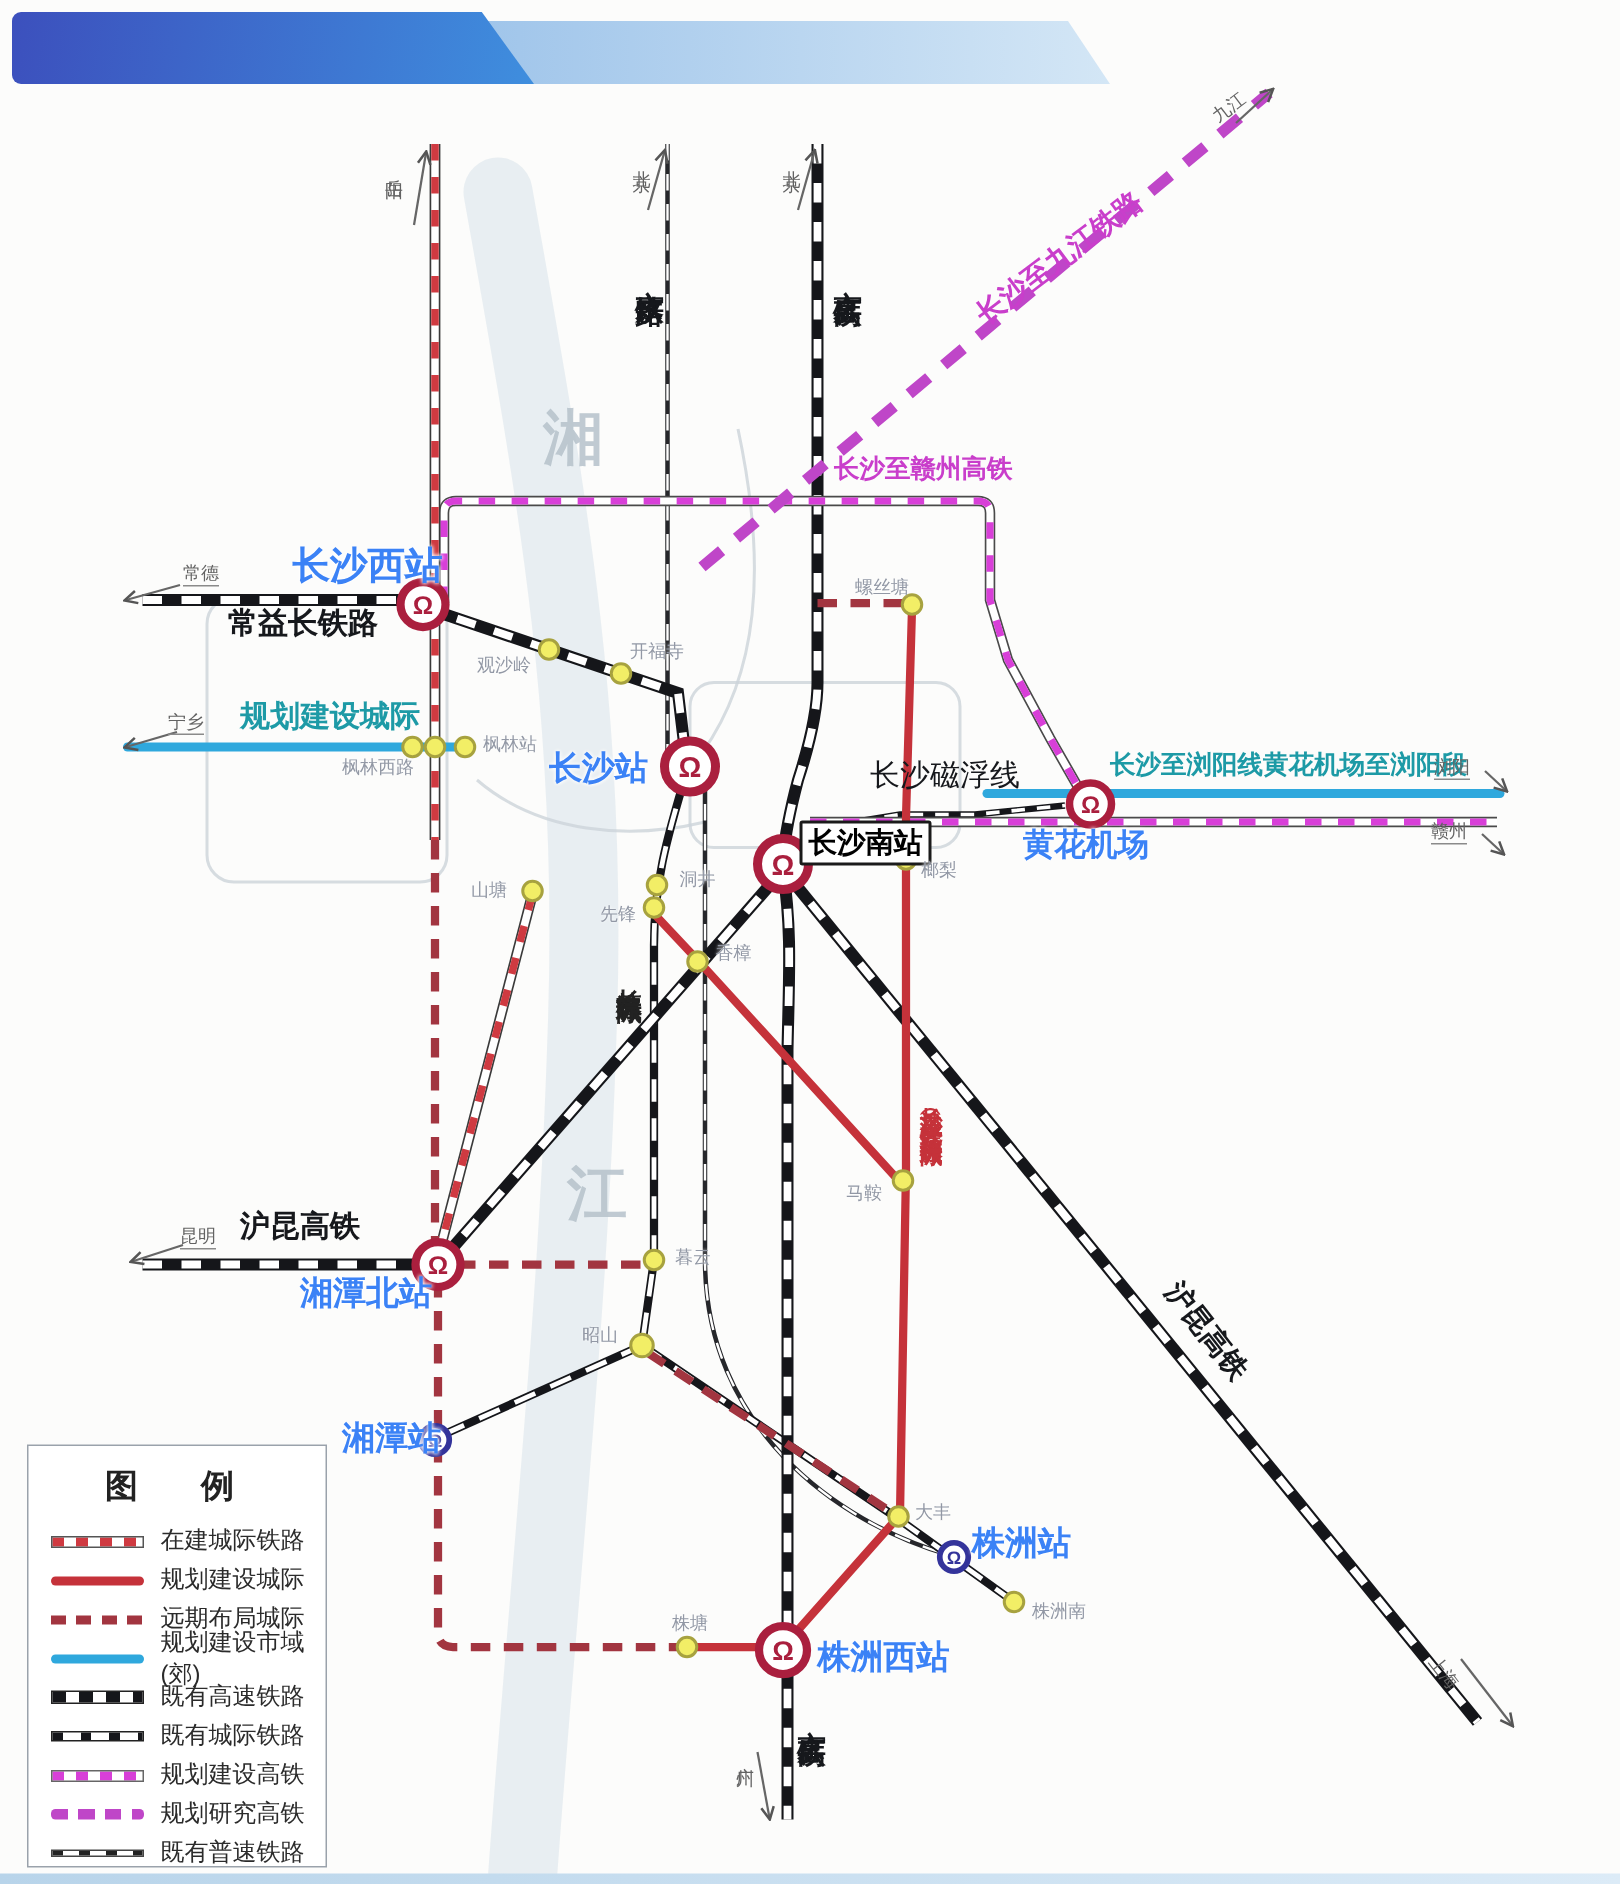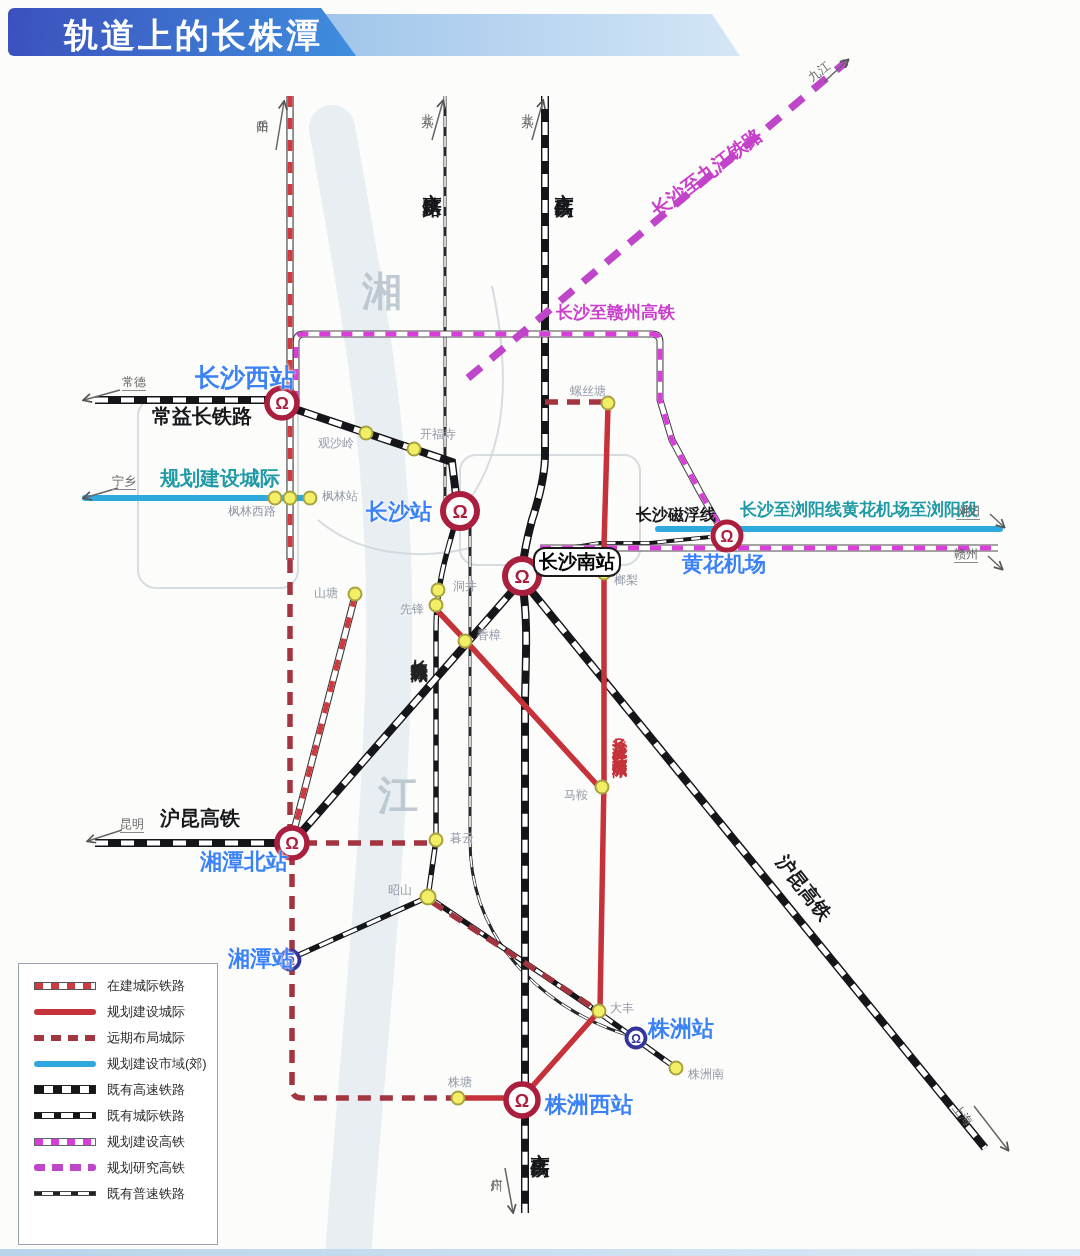--- a/index.html
+++ b/index.html
@@ -36,36 +36,36 @@
   .lbl{position:absolute;white-space:nowrap;color:#16181c;line-height:1.05;}
   .major{font-weight:bold;font-size:22px;color:#3b82f6;text-shadow:0 0 3px #fff,0 0 3px #fff;}
   .minor{font-size:12px;color:#9298a5;text-shadow:0 0 2px #fff;}
   .vert{writing-mode:vertical-rl;text-orientation:upright;letter-spacing:2px;}
   .teal{color:#1d9aa6;font-weight:bold;}
   .mag{color:#c93ecb;font-weight:bold;}
   .redtxt{color:#c5323a;}
   .dir{font-size:12px;color:#636363;}
   .dirline{border-bottom:1px solid #8a8a8a;padding-bottom:1px;}
   .rot{transform-origin:0 0;}
-  .stnbox{position:absolute;border:2px solid #1b1b1b;background:#fff;border-radius:12px;
+  .stnbox{position:absolute;border:2px solid #1b1b1b;background:#fff;border-radius:2px;
           display:flex;align-items:center;justify-content:center;font-weight:bold;}
 
   
   .banner-light{position:absolute;left:40px;top:14px;width:700px;height:42px;
     background:linear-gradient(90deg,#6fa6e0,#cfe4f5);clip-path:polygon(2% 0,96% 0,100% 100%,0 100%);opacity:.9;}
   .banner-dark{position:absolute;left:8px;top:8px;width:348px;height:48px;border-radius:6px 0 0 6px;
     background:linear-gradient(100deg,#3c50bd,#3f8ede);clip-path:polygon(0 0,90% 0,100% 100%,0 100%);}
   .banner-title{position:absolute;left:64px;top:13px;font-size:34px;font-weight:bold;color:#fff;letter-spacing:3px;}
 
   
   .legend{position:absolute;left:18px;top:963px;width:200px;height:282px;background:#fff;
           border:1.5px solid #9aa2ab;box-sizing:border-box;}
   .legend-title{text-align:center;font-size:22px;font-weight:bold;letter-spacing:10px;margin-top:12px;color:#222;}
   .lrow{display:flex;align-items:center;height:25px;padding-left:15px;margin-top:1px;}
-  .lrow .txt{font-size:13px;color:#2b2b2b;}
+  .lrow .txt{font-size:16px;color:#2b2b2b;}
   .sw{width:62px;margin-right:11px;flex:none;box-sizing:border-box;}
   .sw-uc{height:8px;border:1px solid #555;background:repeating-linear-gradient(90deg,#cf3a41 0 8px,#fff 8px 16px);}
   .sw-pl{height:6px;background:#c5323a;border-radius:3px;}
   .sw-fd{height:6px;background:repeating-linear-gradient(90deg,#a23540 0 10px,transparent 10px 17px);}
   .sw-mt{height:6px;background:#2fa8dd;border-radius:3px;}
   .sw-hs{height:9px;border:1px solid #222;background:repeating-linear-gradient(90deg,#15161a 0 9px,#fff 9px 18px);}
   .sw-ic{height:7px;border:1px solid #222;background:repeating-linear-gradient(90deg,#15161a 0 7px,#fff 7px 19px);}
   .sw-mg{height:8px;border:1px solid #666;background:repeating-linear-gradient(90deg,#d83fd8 0 8px,#fff 8px 16px);}
   .sw-rs{height:7px;background:repeating-linear-gradient(90deg,#bf46c8 0 11px,transparent 11px 18px);border-radius:3px;}
   .sw-px{height:5px;border:1px solid #444;background:repeating-linear-gradient(90deg,#222 0 7px,#fff 7px 18px);}
@@ -261,21 +261,20 @@
       <text class="em" y="4.5" font-size="12" fill="#34349b">Ω</text>
     </g>
     <g transform="translate(636,1038)">
       <circle r="9.5" fill="#fff" stroke="#34349b" stroke-width="3.8"></circle>
       <text class="em" y="4.5" font-size="12" fill="#34349b">Ω</text>
     </g>
   </svg>
 
   <div class="banner-light"></div>
   <div class="banner-dark"></div>
-  <div class="banner-title">轨道上的长株潭</div>
 
   <div class="rivertxt" style="left:362px;top:264px;">湘</div>
   <div class="rivertxt" style="left:378px;top:768px;">江</div>
 
   <div class="lbl major" style="left:195px;top:364px;font-size:25px;">长沙西站</div>
   <div class="lbl major" style="left:366px;top:500px;">长沙站</div>
   <div class="stnbox" style="left:533px;top:547px;width:84px;height:26px;font-size:19px;">长沙南站</div>
   <div class="lbl major" style="left:682px;top:553px;font-size:21px;">黄花机场</div>
   <div class="lbl major" style="left:200px;top:850px;">湘潭北站</div>
   <div class="lbl major" style="left:228px;top:947px;">湘潭站</div>
@@ -298,41 +297,42 @@
   <div class="lbl minor" style="left:610px;top:1002px;">大丰</div>
   <div class="lbl minor" style="left:448px;top:1076px;">株塘</div>
   <div class="lbl minor" style="left:688px;top:1068px;">株洲南</div>
 
   <div class="lbl vert" style="left:422px;top:178px;font-size:19px;font-weight:bold;">京广铁路</div>
   <div class="lbl vert" style="left:554px;top:178px;font-size:19px;font-weight:bold;">京广高铁</div>
   <div class="lbl vert" style="left:530px;top:1138px;font-size:19px;font-weight:bold;">京广高铁</div>
   <div class="lbl mag rot" style="left:648px;top:205px;font-size:19px;transform:rotate(-37deg);">长沙至九江铁路</div>
   <div class="lbl mag" style="left:556px;top:304px;font-size:17px;">长沙至赣州高铁</div>
   <div class="lbl teal" style="left:160px;top:468px;font-size:20px;">规划建设城际</div>
-  <div class="lbl" style="left:636px;top:507px;font-size:16px;font-weight:bold;">长沙磁浮线</div>
+  <div class="lbl" style="left:580px;top:507px;font-size:20px;font-weight:normal;">长沙磁浮线</div>
   <div class="lbl teal" style="left:740px;top:501px;font-size:17px;">长沙至浏阳线黄花机场至浏阳段</div>
   <div class="lbl vert" style="left:410px;top:645px;font-size:17px;font-weight:bold;color:#222;">长株潭城际</div>
   <div class="lbl" style="left:160px;top:808px;font-size:20px;font-weight:bold;">沪昆高铁</div>
   <div class="lbl rot" style="left:788px;top:852px;font-size:19px;font-weight:bold;transform:rotate(52deg);">沪昆高铁</div>
   <div class="lbl" style="left:152px;top:406px;font-size:20px;font-weight:bold;">常益长铁路</div>
   <div class="lbl vert redtxt" style="left:612px;top:726px;font-size:15px;font-weight:bold;">长沙星沙（先锋站）至株洲城际</div>
 
   <div class="lbl dir dirline" style="left:122px;top:376px;">常德</div>
   <div class="lbl dir dirline" style="left:112px;top:475px;">宁乡</div>
   <div class="lbl dir dirline" style="left:120px;top:818px;">昆明</div>
   <div class="lbl dir vert" style="left:421px;top:104px;">北京</div>
   <div class="lbl dir vert" style="left:521px;top:104px;">北京</div>
   <div class="lbl dir vert" style="left:256px;top:110px;">岳阳</div>
   <div class="lbl dir rot" style="left:806px;top:74px;transform:rotate(-37deg);">九江</div>
   <div class="lbl dir vert" style="left:490px;top:1168px;">广州</div>
   <div class="lbl dir rot" style="left:960px;top:1102px;transform:rotate(52deg);">上海</div>
   <div class="lbl dir dirline" style="left:956px;top:505px;">浏阳</div>
   <div class="lbl dir dirline" style="left:954px;top:548px;">赣州</div>
 
   <div class="legend">
+    <div class="legend-title">图　例</div>
     <div style="height:8px;"></div>
     <div class="lrow">
       <div class="sw sw-uc"></div>
       <div class="txt">在建城际铁路</div>
     </div>
     <div class="lrow">
       <div class="sw sw-pl"></div>
       <div class="txt">规划建设城际</div>
     </div>
     <div class="lrow">

